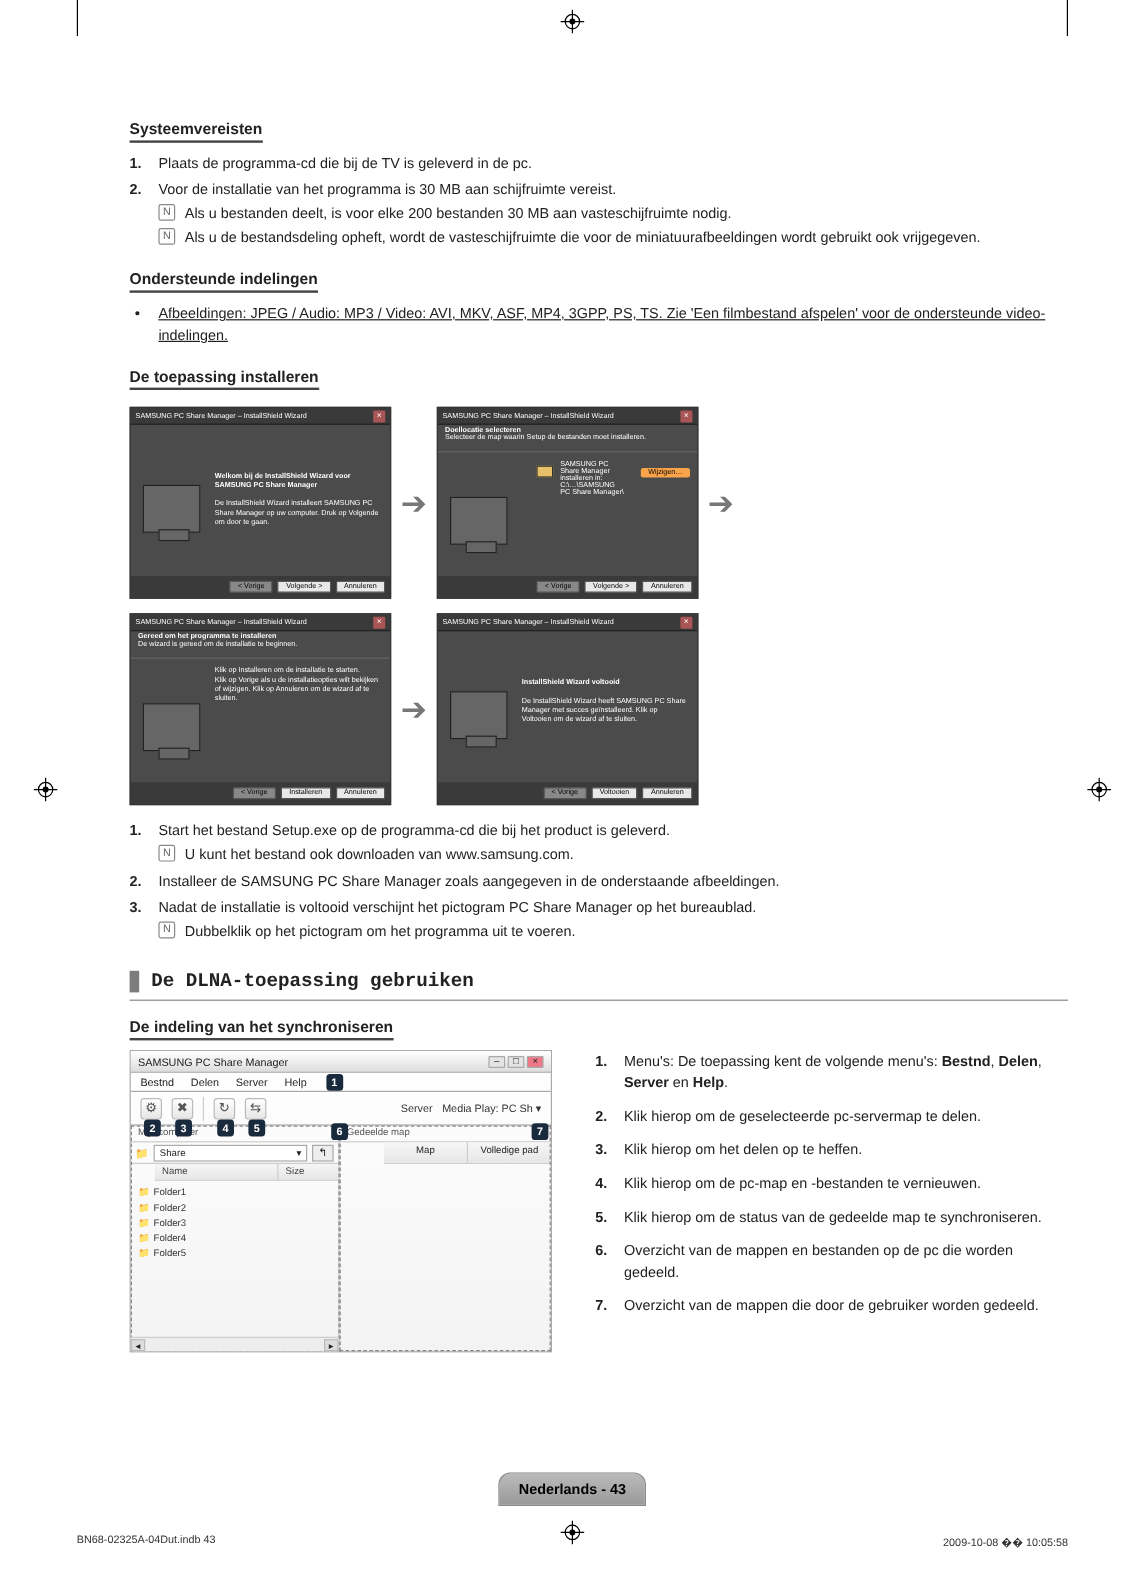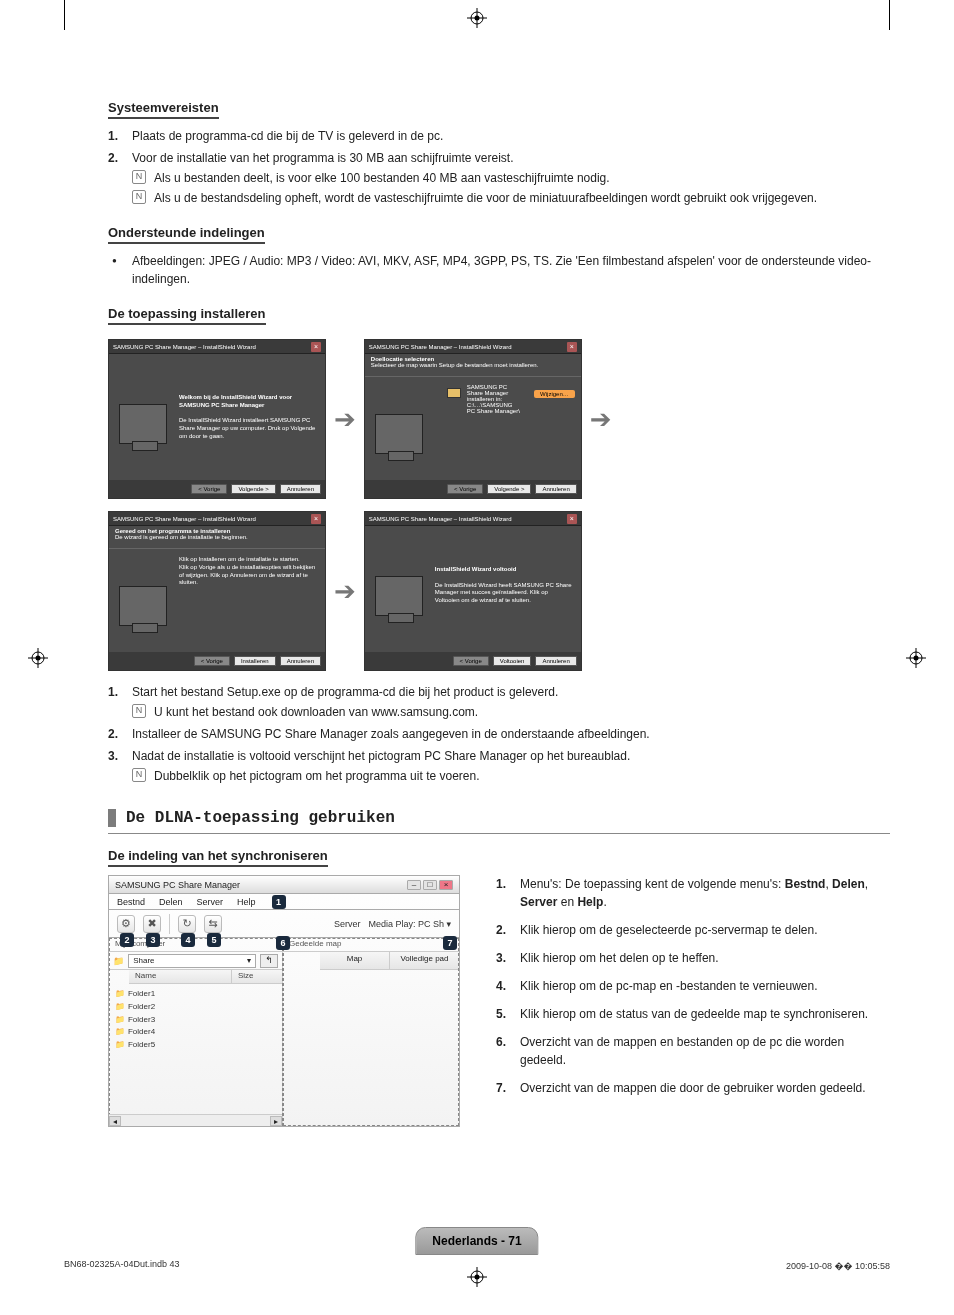--- a/index.html
+++ b/index.html
@@ -16,21 +16,21 @@
   .reg-right { top: 50%; right: 28px; transform: translateY(-50%); }
   .reg-bottom { bottom: 28px; left: 50%; transform: translateX(-50%); }
   h2 { font-size: 13px; font-weight: bold; border-bottom: 2px solid #444; display: inline-block; padding-bottom: 2px; margin-bottom: 8px; }
   .section { margin-bottom: 18px; }
   ol.num { list-style: none; padding-left: 24px; }
   ol.num > li { position: relative; margin-bottom: 4px; line-height: 1.5; }
   ol.num > li .n { position: absolute; left: -24px; font-weight: bold; }
   .note { padding-left: 22px; position: relative; margin-top: 2px; margin-bottom: 2px; line-height: 1.5; }
   .note .note-icon { position: absolute; left: 0; top: 1px; width: 14px; height: 14px; border: 1px solid #888; border-radius: 2px; display: flex; align-items: center; justify-content: center; font-size: 9px; color: #666; }
   ul.bullet { list-style: none; padding-left: 24px; }
-  ul.bullet > li { position: relative; margin-bottom: 4px; line-height: 1.5; }
+  ul.bullet > li { position: relative; margin-bottom: 4px; line-height: 1.5; text-decoration: underline; }
   ul.bullet > li::before { content: "●"; position: absolute; left: -20px; font-size: 8px; top: 3px; }
   .wizard-grid { display: flex; flex-direction: column; gap: 12px; margin: 6px 0 12px 0; }
   .wizard-row { display: flex; align-items: center; gap: 8px; }
   .wizard { width: 218px; height: 160px; background: #4b4b4b; border: 1px solid #333; position: relative; font-size: 7px; color: #ddd; }
   .wizard .titlebar { background: #3a3a3a; border-bottom: 1px solid #222; height: 14px; padding: 1px 4px; color: #fff; font-size: 6px; display:flex; align-items:center; justify-content:space-between;}
   .wizard .titlebar .x { background:#a55; color:#fff; width:10px; height:10px; text-align:center; line-height:10px; font-size:7px; border-radius:1px;}
   .wizard .body { position: relative; height: 128px; }
   .wizard .monitor { position: absolute; left: 10px; top: 50px; width: 48px; height: 40px; background: #666; border: 1px solid #222; }
   .wizard .monitor::after { content:""; position:absolute; bottom:-8px; left:12px; width:24px; height:8px; background:#666; border:1px solid #222;}
   .wizard .txt { position: absolute; left: 70px; top: 40px; right: 8px; font-size: 6px; color: #fff; line-height: 1.3; }
@@ -72,21 +72,21 @@
   .appshot .list .fi::before { content:"📁"; font-size:8px; margin-right:3px;}
   .appshot .rhead { display:flex; height:18px; border-bottom:1px solid #ccc;margin-left:37px;}
   .appshot .rhead .rh { flex:1; text-align:center; font-size:8px; padding-top:2px; border-right:1px solid #ccc; background:linear-gradient(#f6f6f6,#e6e6e6);}
   .appshot .rhead .rh:last-child{border-right:none;}
   .appshot .scroll { position:absolute; bottom:0; left:0; right:0; height:12px; border-top:1px solid #ccc; background:#eee; display:flex; align-items:center;}
   .appshot .scroll .sbtn{width:12px;height:10px;border:1px solid #bbb;background:#ddd;font-size:8px;text-align:center;}
   .appshot .dash { outline: 1.2px dashed #888; outline-offset: -1px; }
   .marker { position:absolute; width:14px; height:14px; background:#1a2a3d; color:#fff; border-radius:3px; font-size:9px; font-weight:bold; display:flex; align-items:center; justify-content:center; z-index:5;}
   .right-list ol.num > li { margin-bottom: 10px; }
   .footer-pill { position:absolute; bottom: 60px; left:50%; transform:translateX(-50%); background: linear-gradient(#bbb,#999); color:#000; font-weight:bold; font-size:12px; padding:6px 16px; border-radius: 10px 10px 0 0; border:1px solid #888;}
-  .footline { position:absolute; bottom: 43px; left: 64px; right: 64px; display:flex; justify-content:space-between; font-size:9px; color:#333;text-align:right;}
+  .footline { position:absolute; bottom: 24px; left: 64px; right: 64px; display:flex; justify-content:space-between; font-size:9px; color:#333;text-align:right;}
 </style>
 </head>
 <body>
 
 <div class="page">
 
   <div class="crop-top">
     <div class="tick-v tick-l"></div>
       <div class="tick-v tick-r"></div>
   </div>
@@ -121,21 +121,21 @@
         <line x1="10" y1="0" x2="10" y2="20" stroke="#000"></line>
         <circle cx="10" cy="10" r="2.5" fill="#000"></circle>
       </svg>
   </div>
 
   <div class="section">
     <h2>Systeemvereisten</h2>
     <ol class="num">
       <li><span class="n">1.</span><span>Plaats de programma-cd die bij de TV is geleverd in de pc.</span></li>
       <li><span class="n">2.</span><span>Voor de installatie van het programma is 30 MB aan schijfruimte vereist.</span>
-        <div class="note"><span class="note-icon">N</span><span>Als u bestanden deelt, is voor elke 100 bestanden 40 MB aan vasteschijfruimte nodig.</span></div>
+        <div class="note"><span class="note-icon">N</span><span>Als u bestanden deelt, is voor elke 200 bestanden 30 MB aan vasteschijfruimte nodig.</span></div>
         <div class="note"><span class="note-icon">N</span><span>Als u de bestandsdeling opheft, wordt de vasteschijfruimte die voor de miniatuurafbeeldingen wordt gebruikt ook vrijgegeven.</span></div>
       </li>
     </ol>
   </div>
 
   <div class="section">
     <h2>Ondersteunde indelingen</h2>
     <ul class="bullet">
       <li><span>Afbeeldingen: JPEG / Audio: MP3 / Video: AVI, MKV, ASF, MP4, 3GPP, PS, TS. Zie 'Een filmbestand afspelen' voor de ondersteunde video-indelingen.</span></li>
     </ul>
@@ -338,19 +338,19 @@
           <li><span class="n">3.</span><span>Klik hierop om het delen op te heffen.</span></li>
           <li><span class="n">4.</span><span>Klik hierop om de pc-map en -bestanden te vernieuwen.</span></li>
           <li><span class="n">5.</span><span>Klik hierop om de status van de gedeelde map te synchroniseren.</span></li>
           <li><span class="n">6.</span><span>Overzicht van de mappen en bestanden op de pc die worden gedeeld.</span></li>
           <li><span class="n">7.</span><span>Overzicht van de mappen die door de gebruiker worden gedeeld.</span></li>
         </ol>
       </div>
     </div>
   </div>
 
-  <div class="footer-pill">Nederlands - 71</div>
+  <div class="footer-pill">Nederlands - 43</div>
   <div class="footline">
     <span>BN68-02325A-04Dut.indb   43</span>
     <span>2009-10-08   �� 10:05:58</span>
   </div>
 
 </div>
 
 </body></html>

